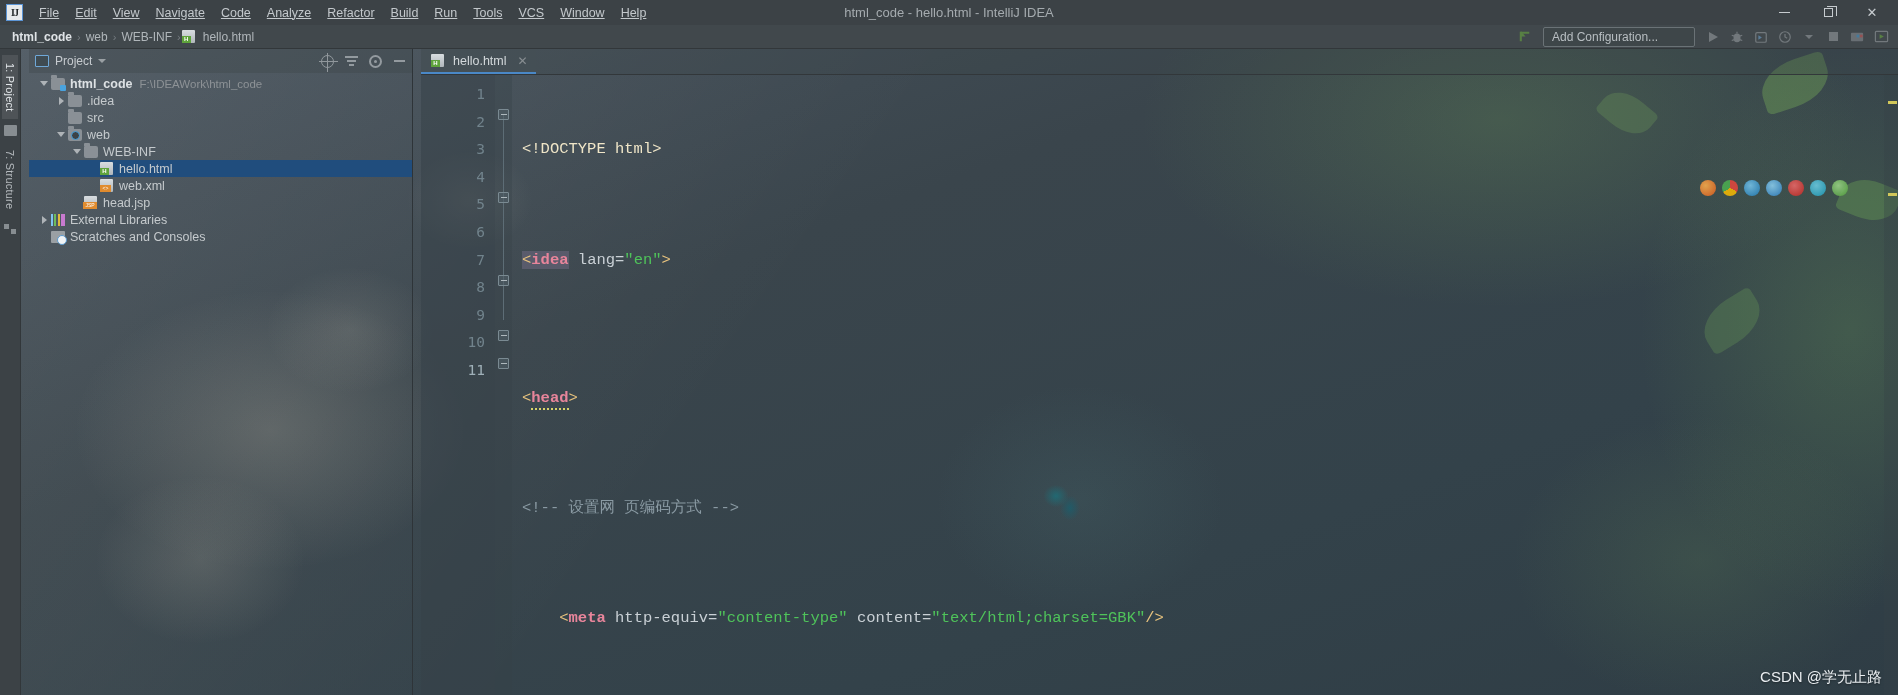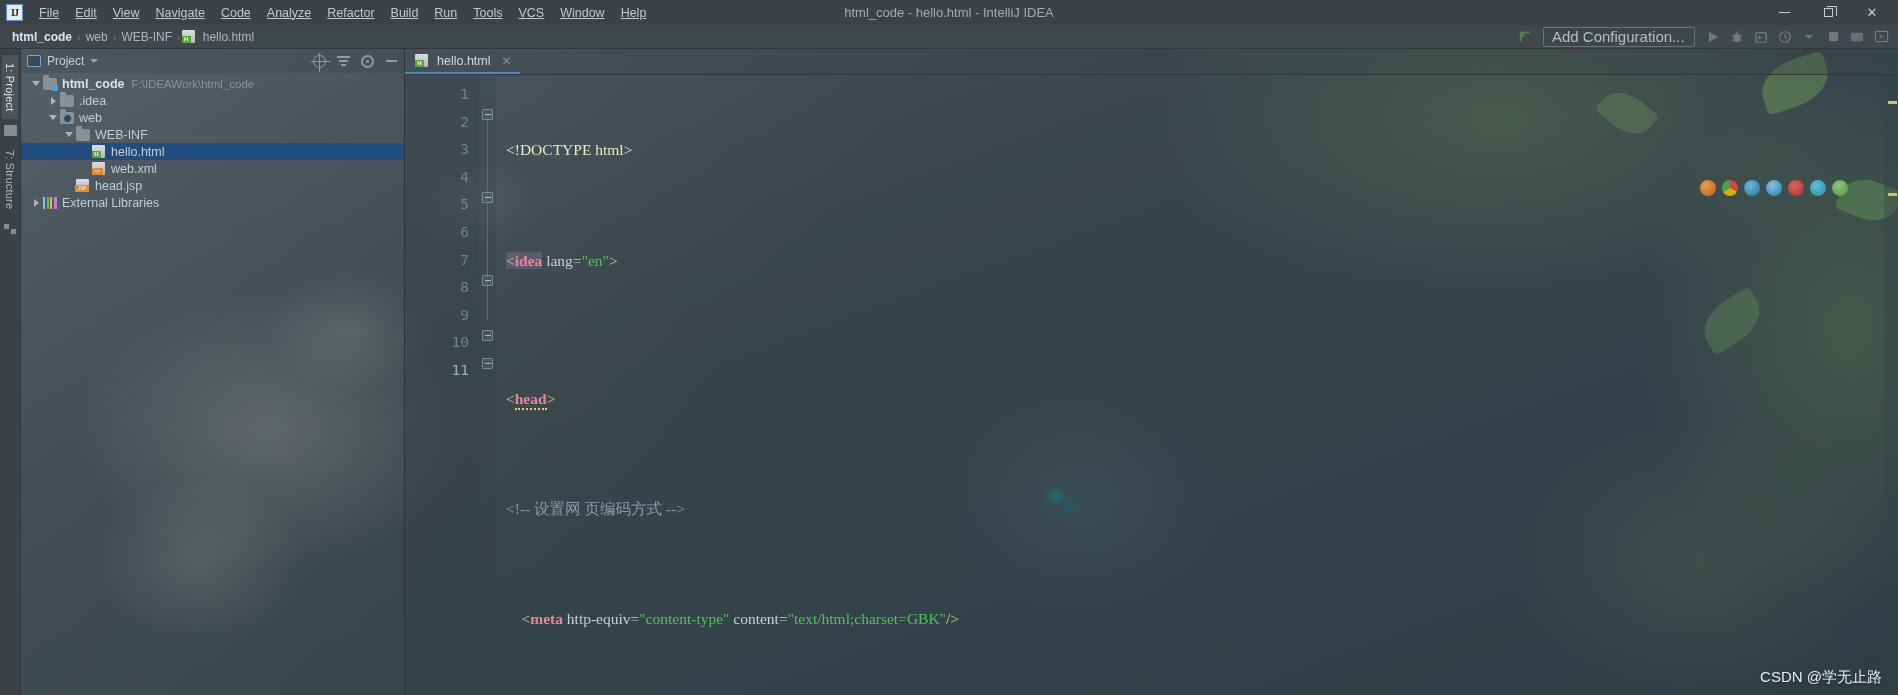--- a/index.html
+++ b/index.html
@@ -173,21 +173,21 @@
     width: 22px; height: 20px;
     display: flex; align-items: center; justify-content: center;
     opacity: .55;
   }
   .run-config {
     height: 20px;
     min-width: 152px;
     border: 1px solid #6a7276;
     border-radius: 2px;
     color: #b8bec2;
-    font-size: 15px;
+    font-size: 12px;
     display: flex; align-items: center;
     padding: 0 8px;
     margin: 0 5px;
     background: rgba(60,68,72,.45);
   }
   .tri-play {
     width: 0; height: 0;
     border-left: 9px solid #9aa0a4;
     border-top: 5px solid transparent;
     border-bottom: 5px solid transparent;
@@ -199,20 +199,21 @@
     border-right: 4px solid transparent;
     border-top: 4px solid #9aa0a4;
   }
 
   
   .body-row {
     position: relative; z-index: 5;
     flex: 1 1 auto;
     display: flex;
     min-height: 0;
+    gap: 8px;
   }
 
   
   .toolstrip {
     width: 21px; flex: 0 0 21px;
     background: #3c4246;
     display: flex; flex-direction: column;
     align-items: center;
     padding-top: 6px;
     border-right: 1px solid #32373a;
@@ -424,21 +425,21 @@
   .foldmark::after {
     content:""; position:absolute; left:2px; top:4px;
     width:6px;height:1px;background:#aeb8bd;
   }
   .foldline {
     position:absolute; left:8px; width:1px; background:#5d6d76;
   }
   .code {
     flex: 1 1 auto;
     padding-top: 6px;
-    font-family: Liberation Serif, serif;
+    font-family: Liberation Mono, monospace;
     font-size: 15.5px;
     line-height: 27.6px;
     white-space: pre;
     overflow: hidden;
     position: relative;
   }
   .cline { height: 27.6px; padding-left: 10px; }
   .tk-tag   { color: #e8859b; font-weight: bold; }
   .tk-br    { color: #e8c37e; }
   .tk-attr  { color: #c9d0d5; }
@@ -638,20 +639,25 @@
         </div>
 
         <div class="trow" style="padding-left:25px;">
           <span class="arrow">
               <span class="t-right"></span>
             </span>
           <span class="folder"></span>
           <span class="tlabel">.idea</span>
         </div>
 
+        <div class="trow" style="padding-left:25px;">
+          <span class="arrow"></span>
+          <span class="folder"></span>
+          <span class="tlabel">src</span>
+        </div>
 
         <div class="trow" style="padding-left:25px;">
           <span class="arrow">
               <span class="t-down"></span>
             </span>
           <span class="folder web"></span>
           <span class="tlabel">web</span>
         </div>
 
         <div class="trow" style="padding-left:41px;">
@@ -682,20 +688,24 @@
 
 
         <div class="trow" style="padding-left:8px;">
           <span class="arrow">
               <span class="t-right"></span>
             </span>
           <span class="lib-ic"></span>
           <span class="tlabel">External Libraries</span>
         </div>
 
+        <div class="trow" style="padding-left:22px;">
+          <span class="scratch-ic"></span>
+          <span class="tlabel">Scratches and Consoles</span>
+        </div>
 
       </div>
     </div>
 
     <div class="editor-area">
 
       <div class="tabs">
         <div class="tab">
           <span class="ficon html"></span>
           <span>hello.html</span>

